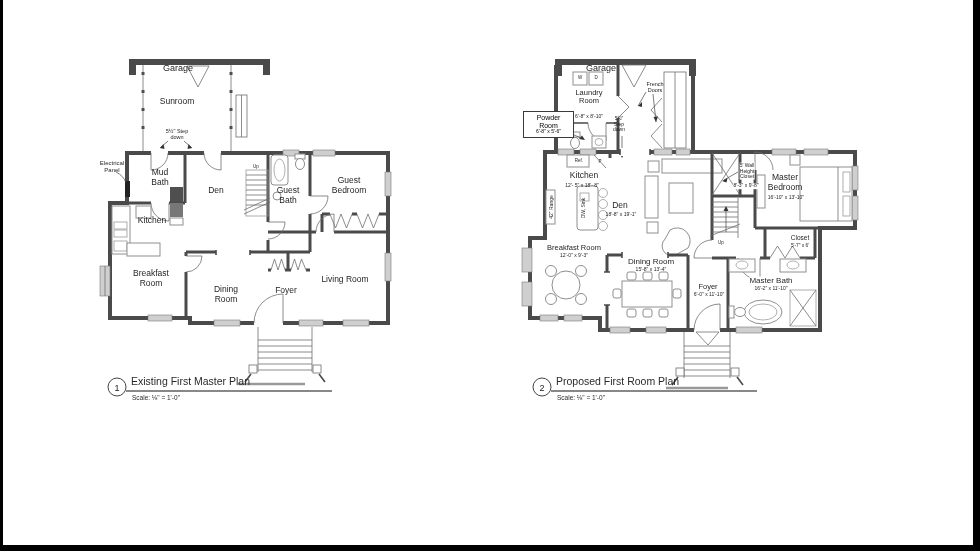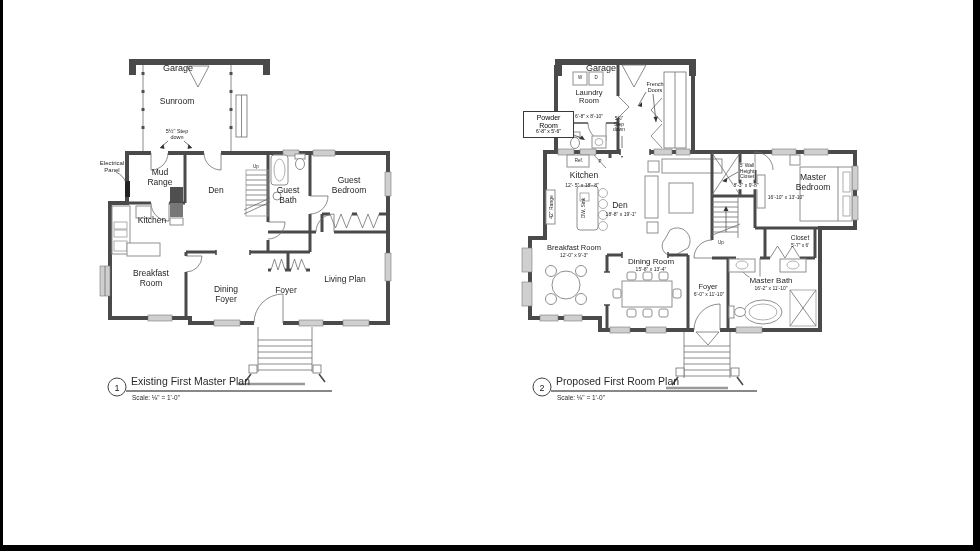--- a/index.html
+++ b/index.html
@@ -327,33 +327,33 @@
   <rect x="0" y="545" width="980" height="6" fill="#000"></rect>
 </svg>
 
 <div class="lbl" style="left:178px;top:68px;font-size:9px">Garage</div>
 <div class="lbl" style="left:177px;top:102px;font-size:8.5px">Sunroom</div>
 <div class="lbl" style="left:177px;top:134px;font-size:5.5px">5½" Step
 down</div>
 <div class="lbl" style="left:112px;top:167px;font-size:6px">Electrical
 Panel</div>
 <div class="lbl" style="left:160px;top:178px;font-size:8.5px">Mud
-Range</div>
+Bath</div>
 <div class="lbl" style="left:216px;top:191px;font-size:8.5px">Den</div>
 <div class="lbl" style="left:152px;top:221px;font-size:8.5px">Kitchen</div>
 <div class="lbl" style="left:288px;top:196px;font-size:8.5px">Guest
 Bath</div>
 <div class="lbl" style="left:349px;top:186px;font-size:8.5px">Guest
 Bedroom</div>
 <div class="lbl" style="left:151px;top:279px;font-size:8.5px">Breakfast
 Room</div>
 <div class="lbl" style="left:226px;top:295px;font-size:8.5px">Dining
-Foyer</div>
+Room</div>
 <div class="lbl" style="left:286px;top:291px;font-size:8.5px">Foyer</div>
-<div class="lbl" style="left:345px;top:280px;font-size:8.5px">Living Plan</div>
+<div class="lbl" style="left:345px;top:280px;font-size:8.5px">Living Room</div>
 <div class="lbl" style="left:256px;top:167px;font-size:4.5px">Up</div>
 <div class="numcircle" style="left:117px;top:387px">1</div>
 <div class="ttl" style="left:131px;top:375px;font-size:10.5px">Existing First Master Plan</div>
 <div class="ttl" style="left:132px;top:394px;font-size:6.5px">Scale: ⅛" = 1'-0"</div>
 
 <div class="lbl" style="left:601px;top:68px;font-size:9px">Garage</div>
 <div class="lbl" style="left:580px;top:78px;font-size:4.5px">W</div>
 <div class="lbl" style="left:596px;top:78px;font-size:4.5px">D</div>
 <div class="lbl" style="left:589px;top:97px;font-size:7.5px">Laundry
 Room</div>
@@ -373,21 +373,21 @@
 <div class="lbl" style="left:584px;top:176px;font-size:8.5px">Kitchen</div>
 <div class="lbl" style="left:582px;top:186px;font-size:5px">12'- 5" x 18'- 8"</div>
 <div class="lbl vert" style="left:552px;top:207px;font-size:5px">42" Range</div>
 <div class="lbl vert" style="left:584px;top:208px;font-size:5px">DW, Sink</div>
 <div class="lbl" style="left:620px;top:206px;font-size:8.5px">Den</div>
 <div class="lbl" style="left:621px;top:215px;font-size:5px">18'-8" x 19'-1"</div>
 <div class="lbl" style="left:747px;top:171px;font-size:5px;background:#fff">5' Wall
 Height
 Closet</div>
 <div class="lbl" style="left:746px;top:186px;font-size:5px;background:#fff">8'-3" x 9'-8"</div>
-<div class="lbl" style="left:813px;top:183px;font-size:8.5px">Master
+<div class="lbl" style="left:785px;top:183px;font-size:8.5px">Master
 Bedroom</div>
 <div class="lbl" style="left:786px;top:198px;font-size:5px">16'-10" x 13'-10"</div>
 <div class="lbl" style="left:800px;top:238px;font-size:6.5px">Closet</div>
 <div class="lbl" style="left:800px;top:246px;font-size:4.8px">5'-7" x 6'</div>
 <div class="lbl" style="left:771px;top:281px;font-size:8px;background:#fff">Master Bath</div>
 <div class="lbl" style="left:771px;top:289px;font-size:5px;background:#fff">16'-2" x 11'-10"</div>
 <div class="lbl" style="left:574px;top:248px;font-size:7.5px">Breakfast Room</div>
 <div class="lbl" style="left:574px;top:256px;font-size:5px">12'-0" x 9'-3"</div>
 <div class="lbl" style="left:651px;top:262px;font-size:8px">Dining Room</div>
 <div class="lbl" style="left:651px;top:270px;font-size:5px">15'-8" x 13'-4"</div>

